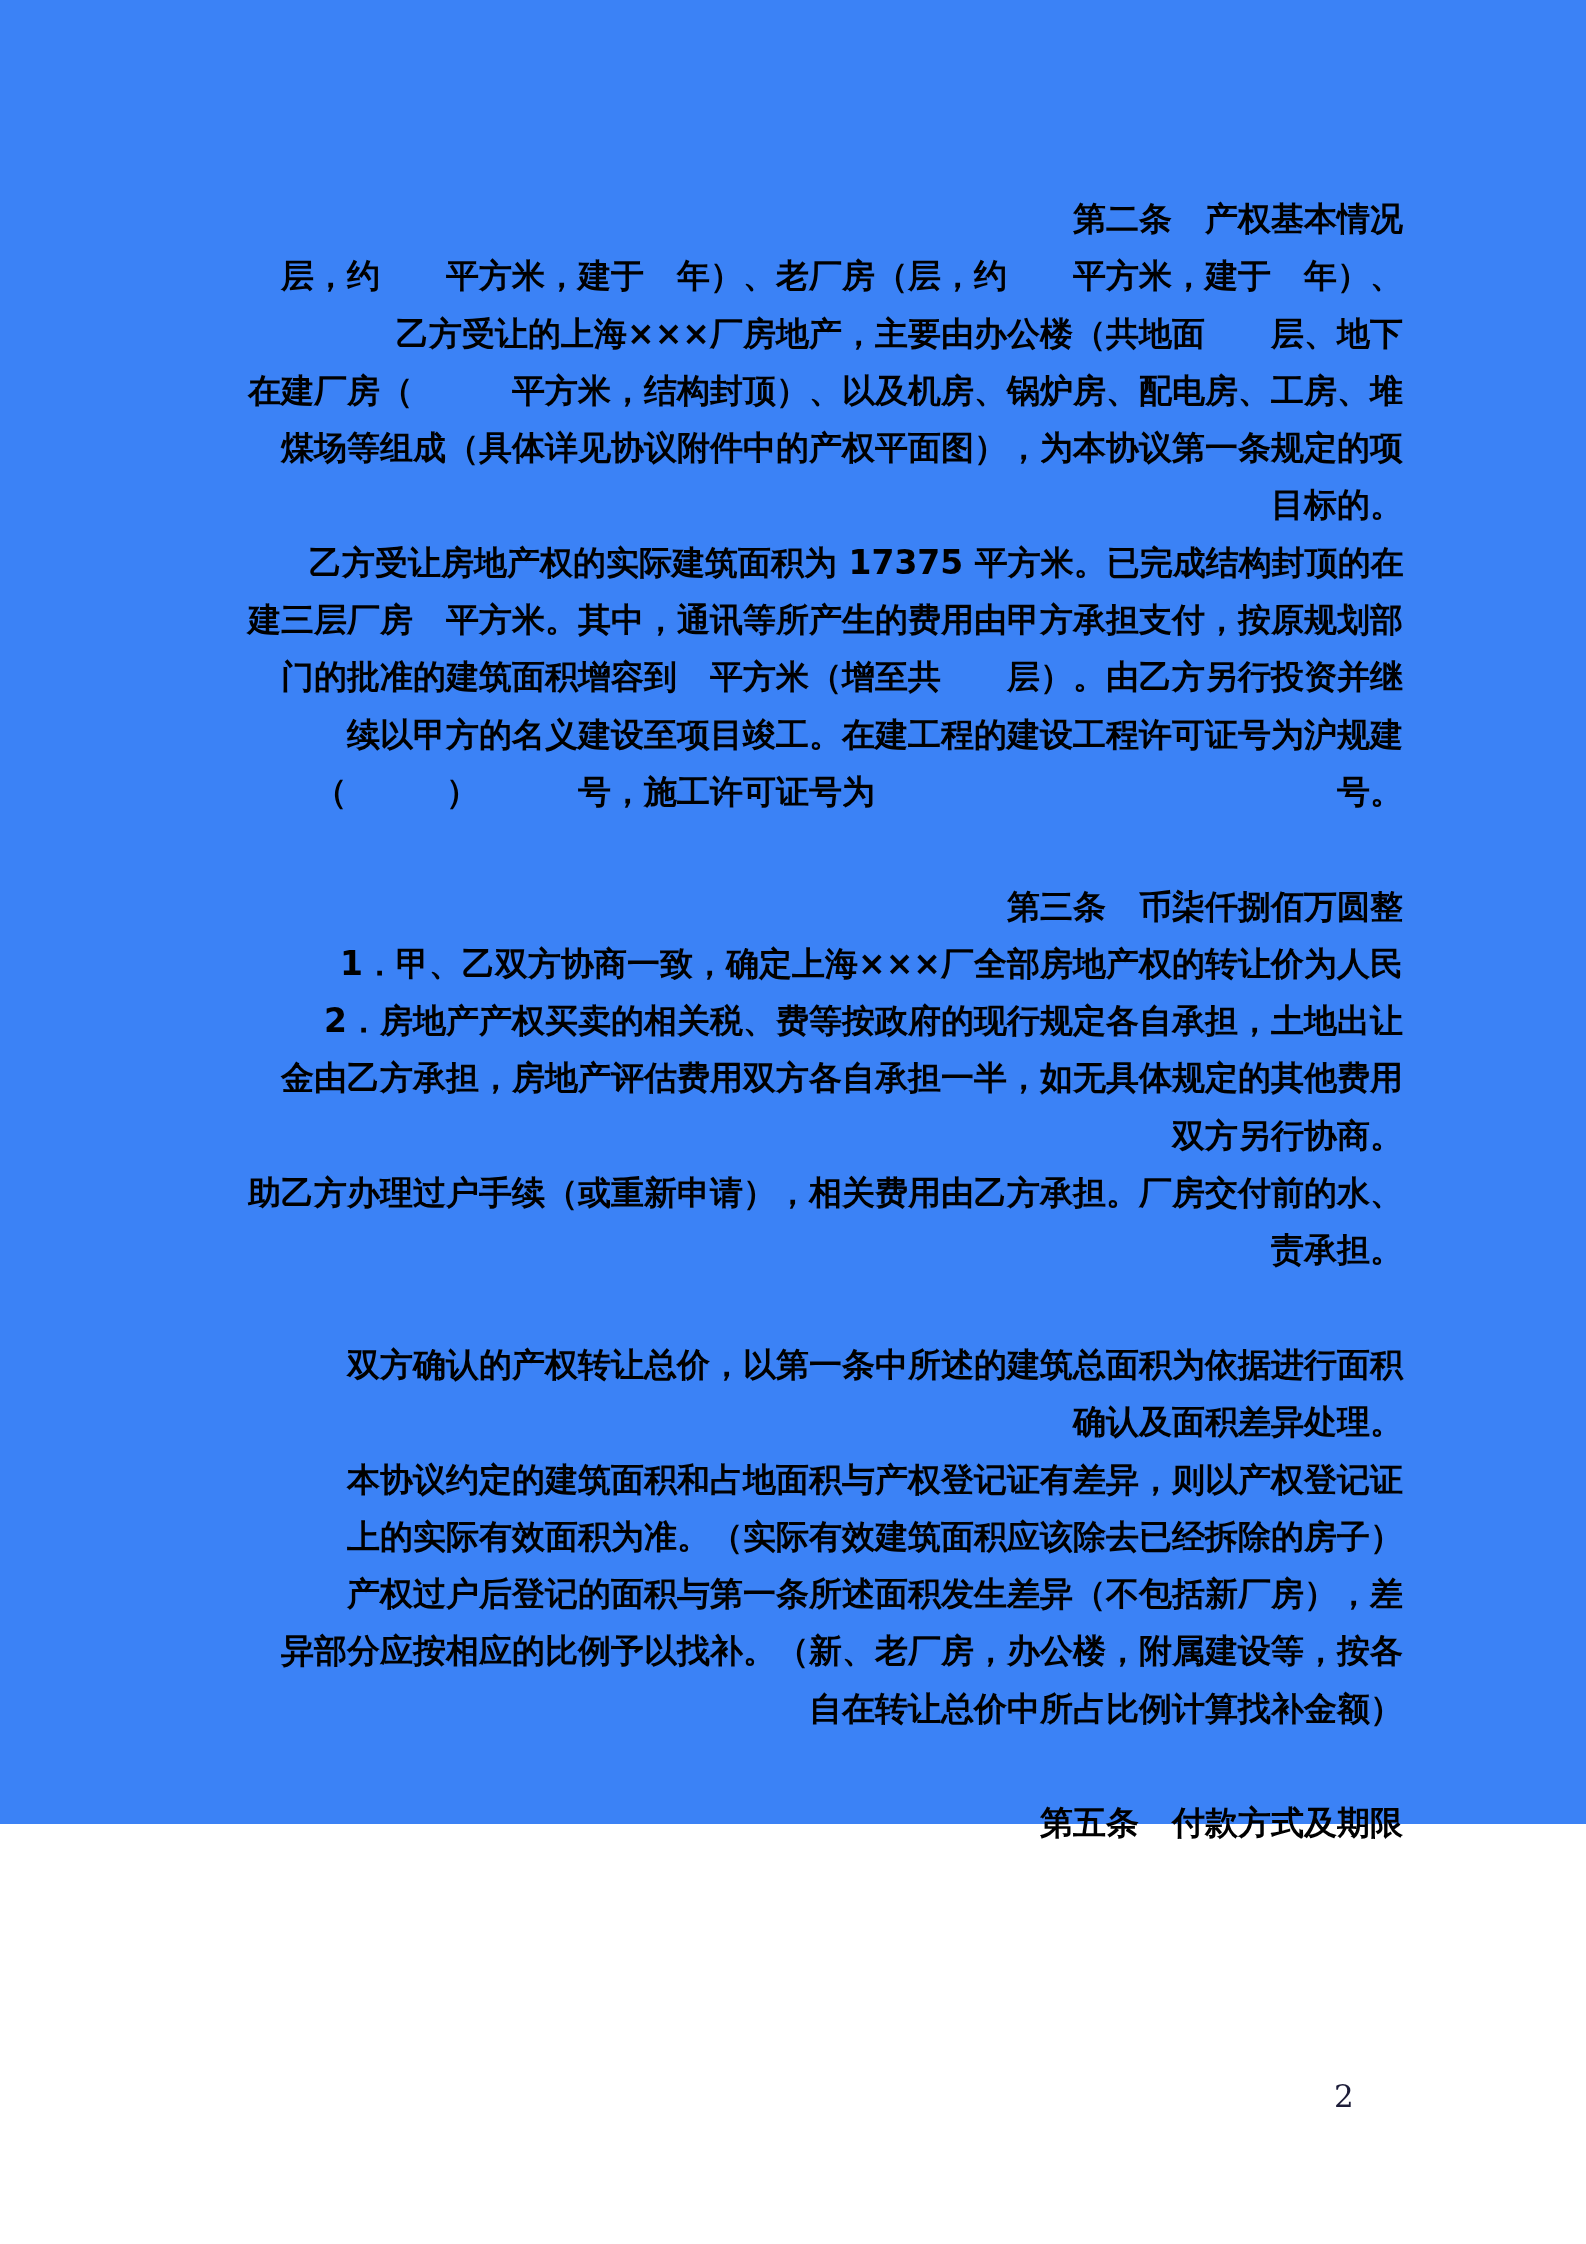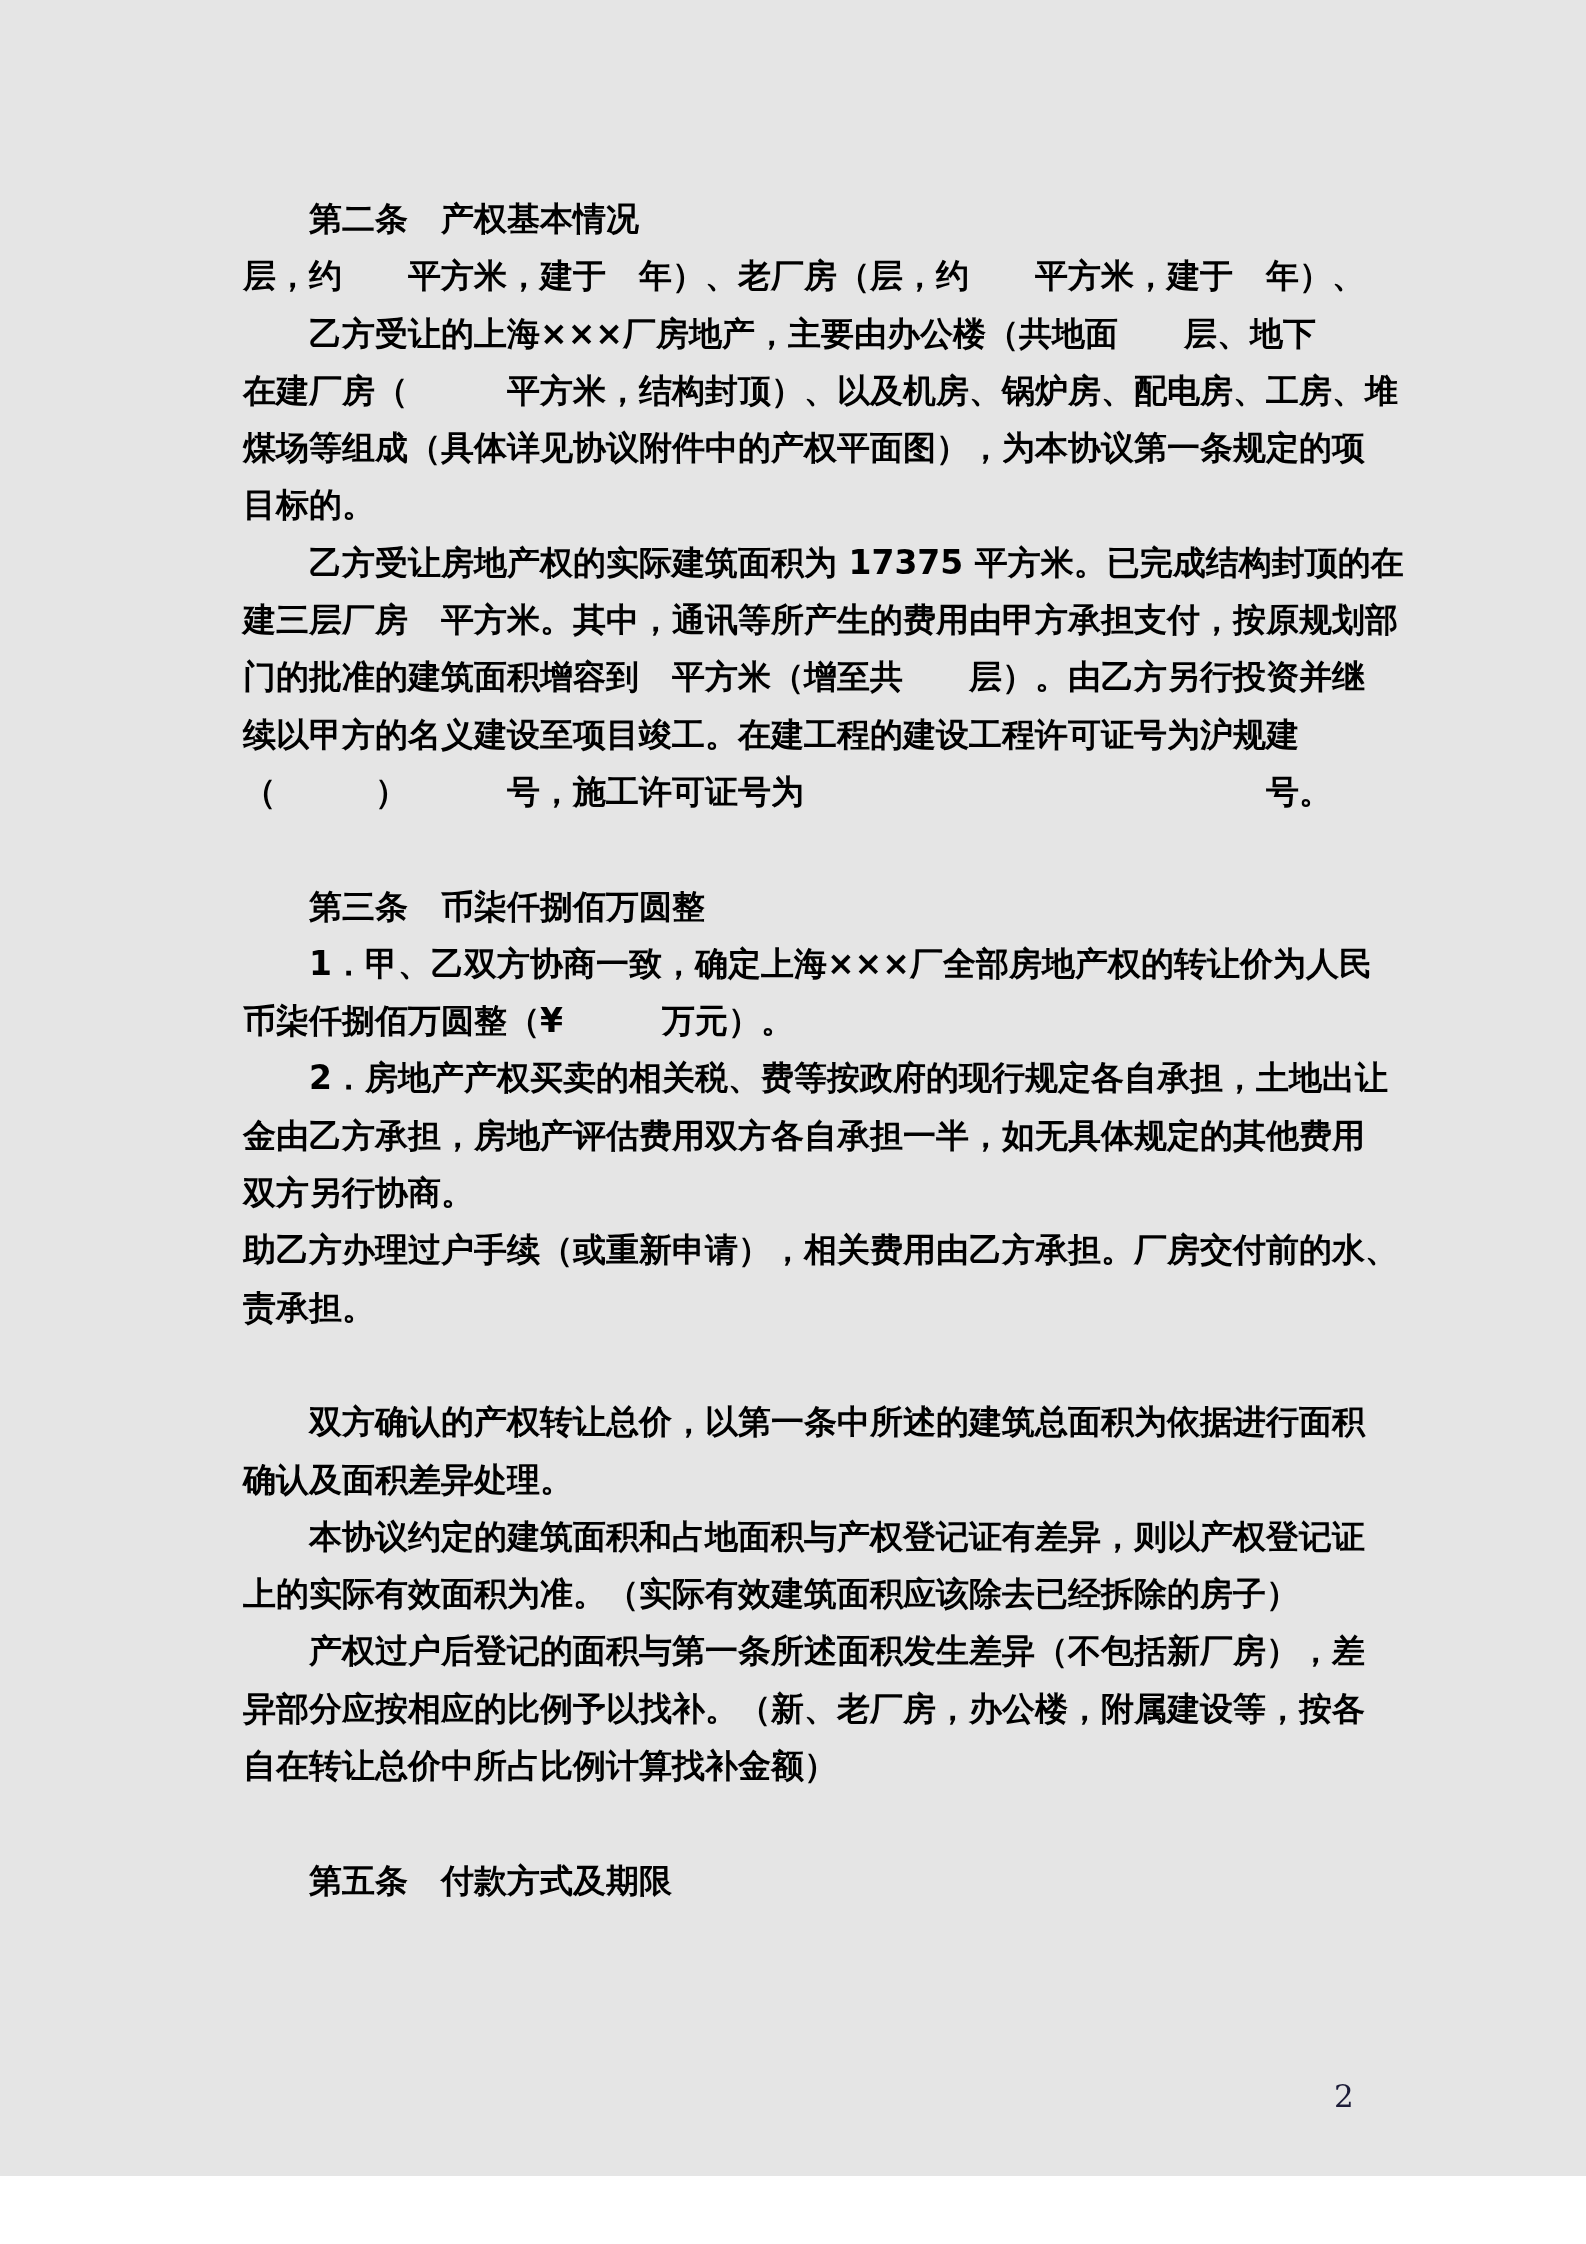--- a/index.html
+++ b/index.html
@@ -11,22 +11,23 @@
     width: 1586px;
     height: 2244px;
     position: relative;
     overflow: hidden;
     font-family: "DejaVu Sans", sans-serif;
   }
   .page {
     position: absolute;
     left: 0; top: 0;
     width: 1586px;
-    height: 2176px;
-    background: #e5e5e5;
+    height: 1824px;
+    background: #3b82f6;
+    text-align: right;
   }
   .doc-body {
     position: absolute;
     left: 243px;
     top: 190px;
     width: 1160px;
     font-size: 33px;
     line-height: 57.3px;
     color: #000000;
     font-weight: 600;
@@ -68,21 +69,20 @@
       <div class="line b">煤场等组成（具体详见协议附件中的产权平面图），为本协议第一条规定的项</div>
       <div class="line b">目标的。</div>
       <div class="line i">乙方受让房地产权的实际建筑面积为 17375 平方米。已完成结构封顶的在</div>
       <div class="line b">建三层厂房　平方米。其中，通讯等所产生的费用由甲方承担支付，按原规划部</div>
       <div class="line b">门的批准的建筑面积增容到　平方米（增至共　　层）。由乙方另行投资并继</div>
       <div class="line b">续以甲方的名义建设至项目竣工。在建工程的建设工程许可证号为沪规建</div>
       <div class="line b">（　　　）　　　号，施工许可证号为　　　　　　　　　　　　　　号。</div>
       <div class="line blank">&nbsp;</div>
       <div class="line h">第三条　币柒仟捌佰万圆整</div>
       <div class="line i">1．甲、乙双方协商一致，确定上海×××厂全部房地产权的转让价为人民</div>
-      <div class="line b">币柒仟捌佰万圆整（¥　　　万元）。</div>
       <div class="line i">2．房地产产权买卖的相关税、费等按政府的现行规定各自承担，土地出让</div>
       <div class="line b">金由乙方承担，房地产评估费用双方各自承担一半，如无具体规定的其他费用</div>
       <div class="line b">双方另行协商。</div>
       <div class="line b">助乙方办理过户手续（或重新申请），相关费用由乙方承担。厂房交付前的水、</div>
       <div class="line b">责承担。</div>
       <div class="line blank">&nbsp;</div>
       <div class="line i">双方确认的产权转让总价，以第一条中所述的建筑总面积为依据进行面积</div>
       <div class="line b">确认及面积差异处理。</div>
       <div class="line i">本协议约定的建筑面积和占地面积与产权登记证有差异，则以产权登记证</div>
       <div class="line b">上的实际有效面积为准。（实际有效建筑面积应该除去已经拆除的房子）</div>

